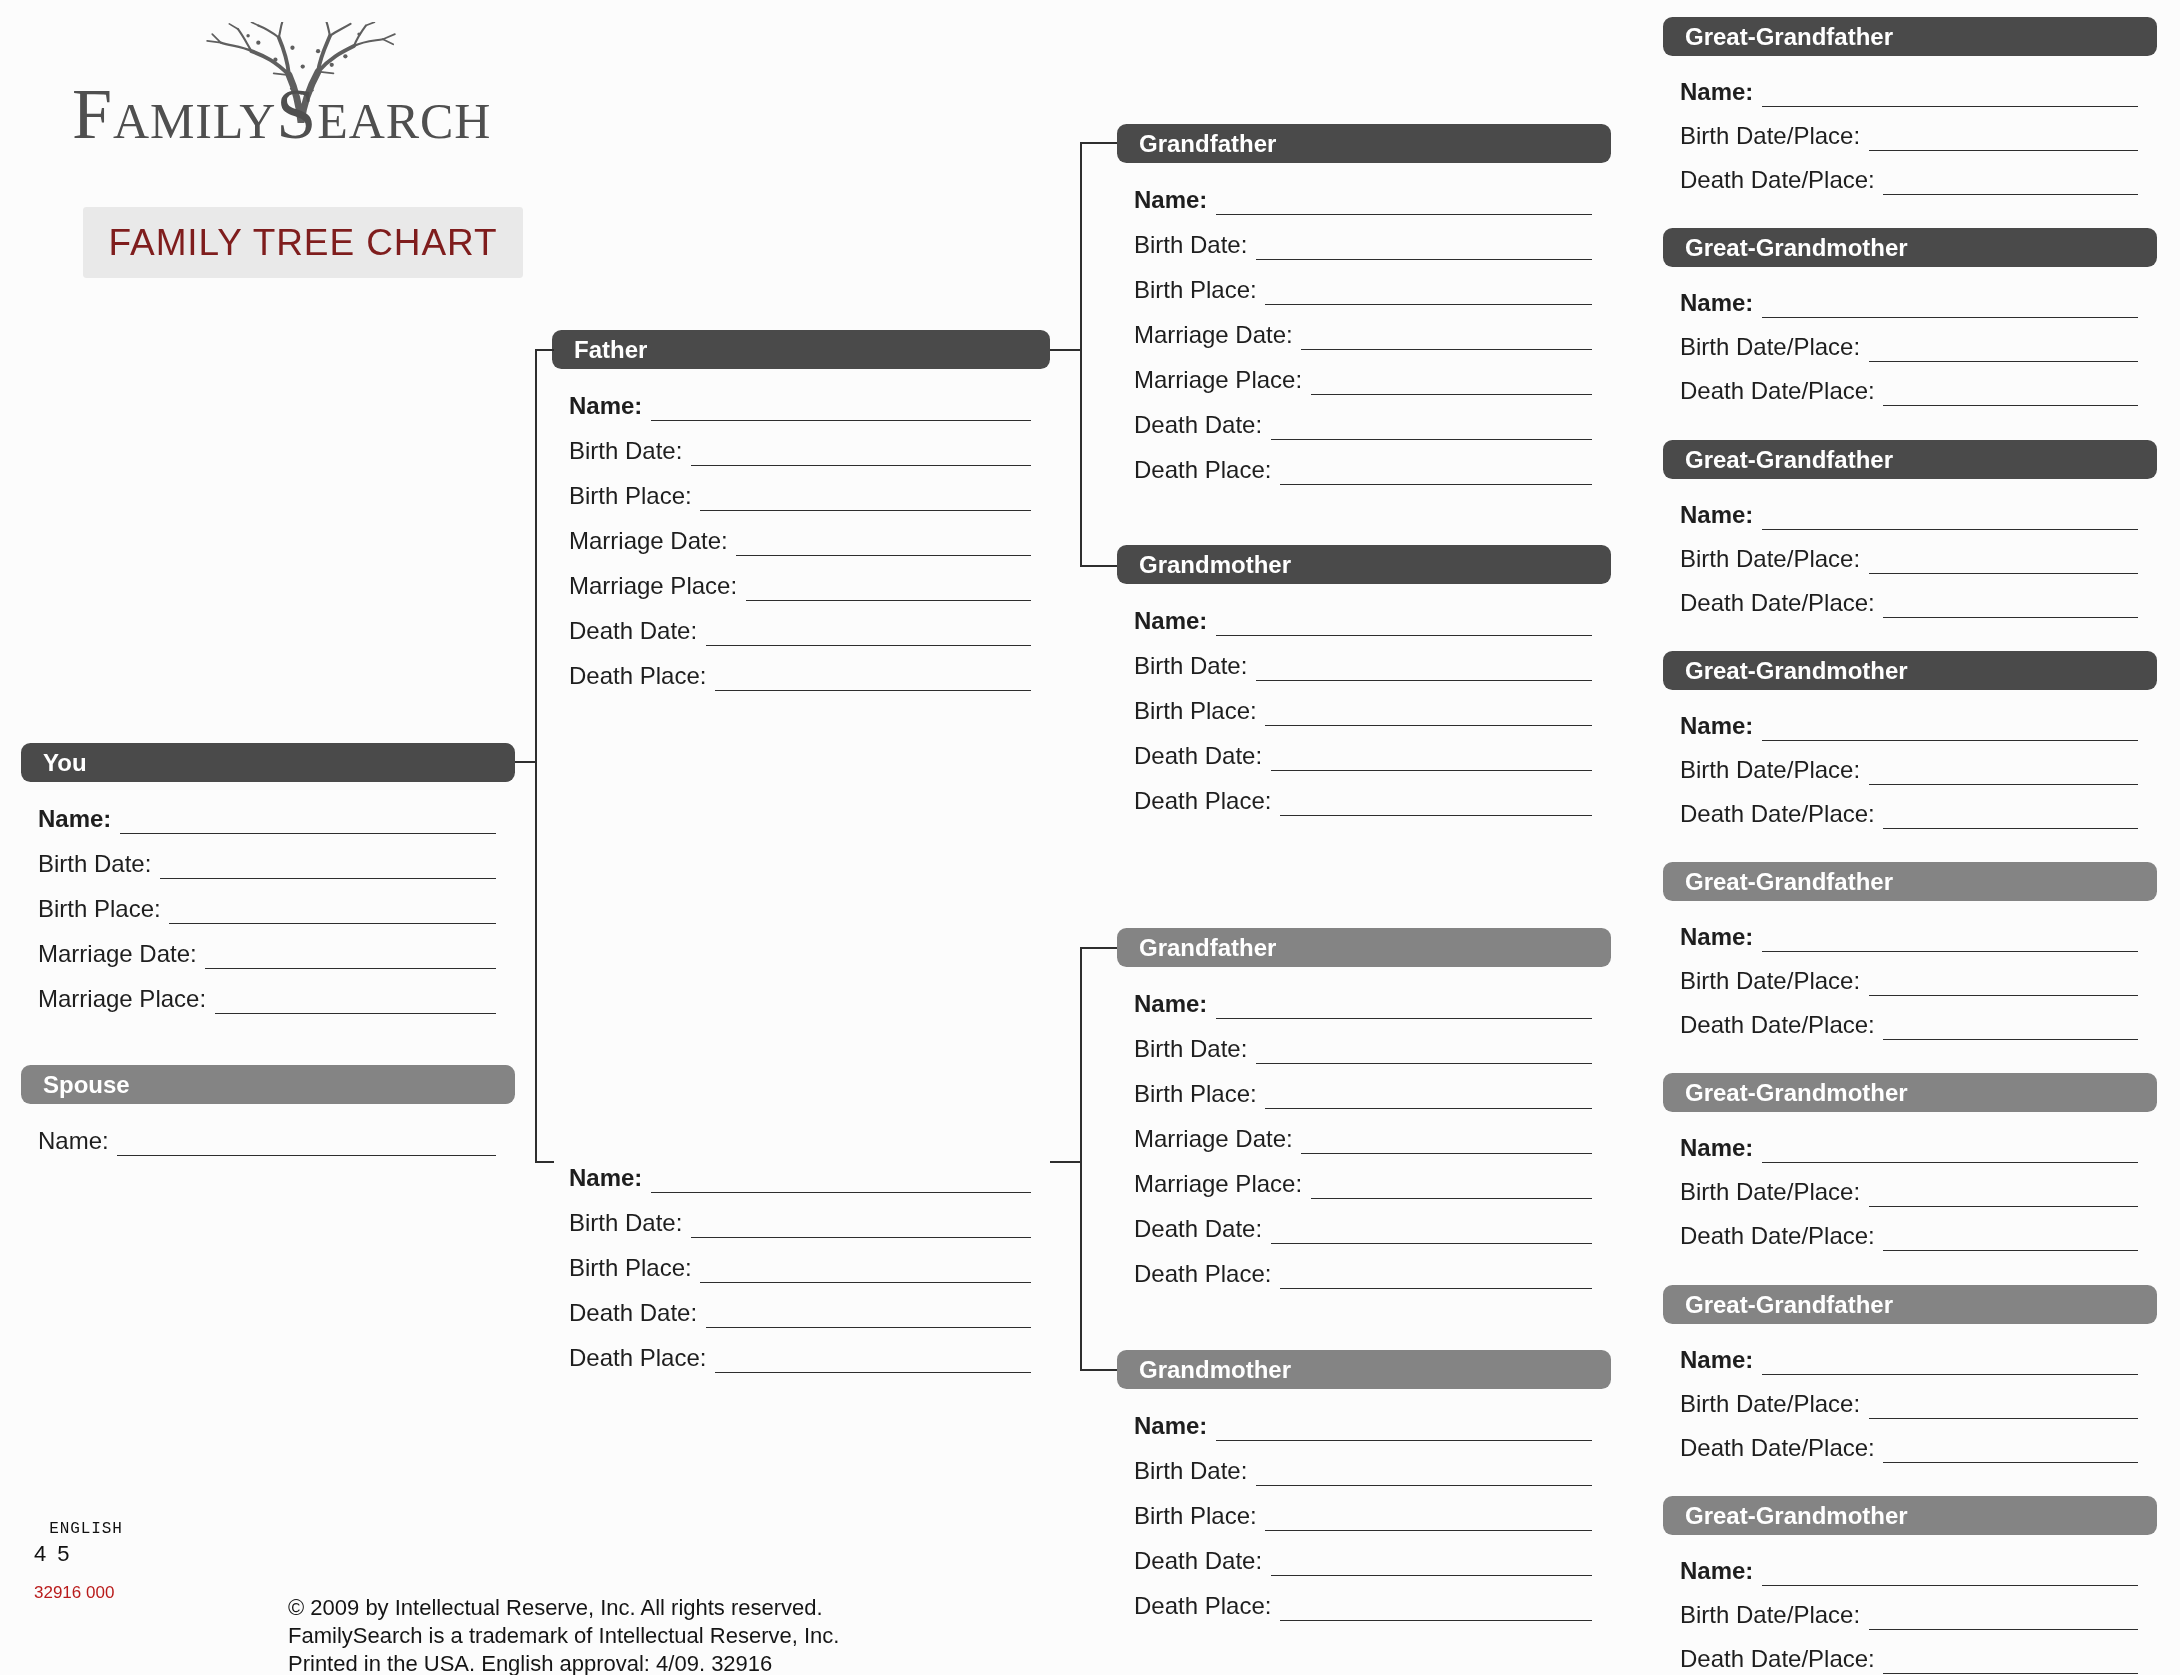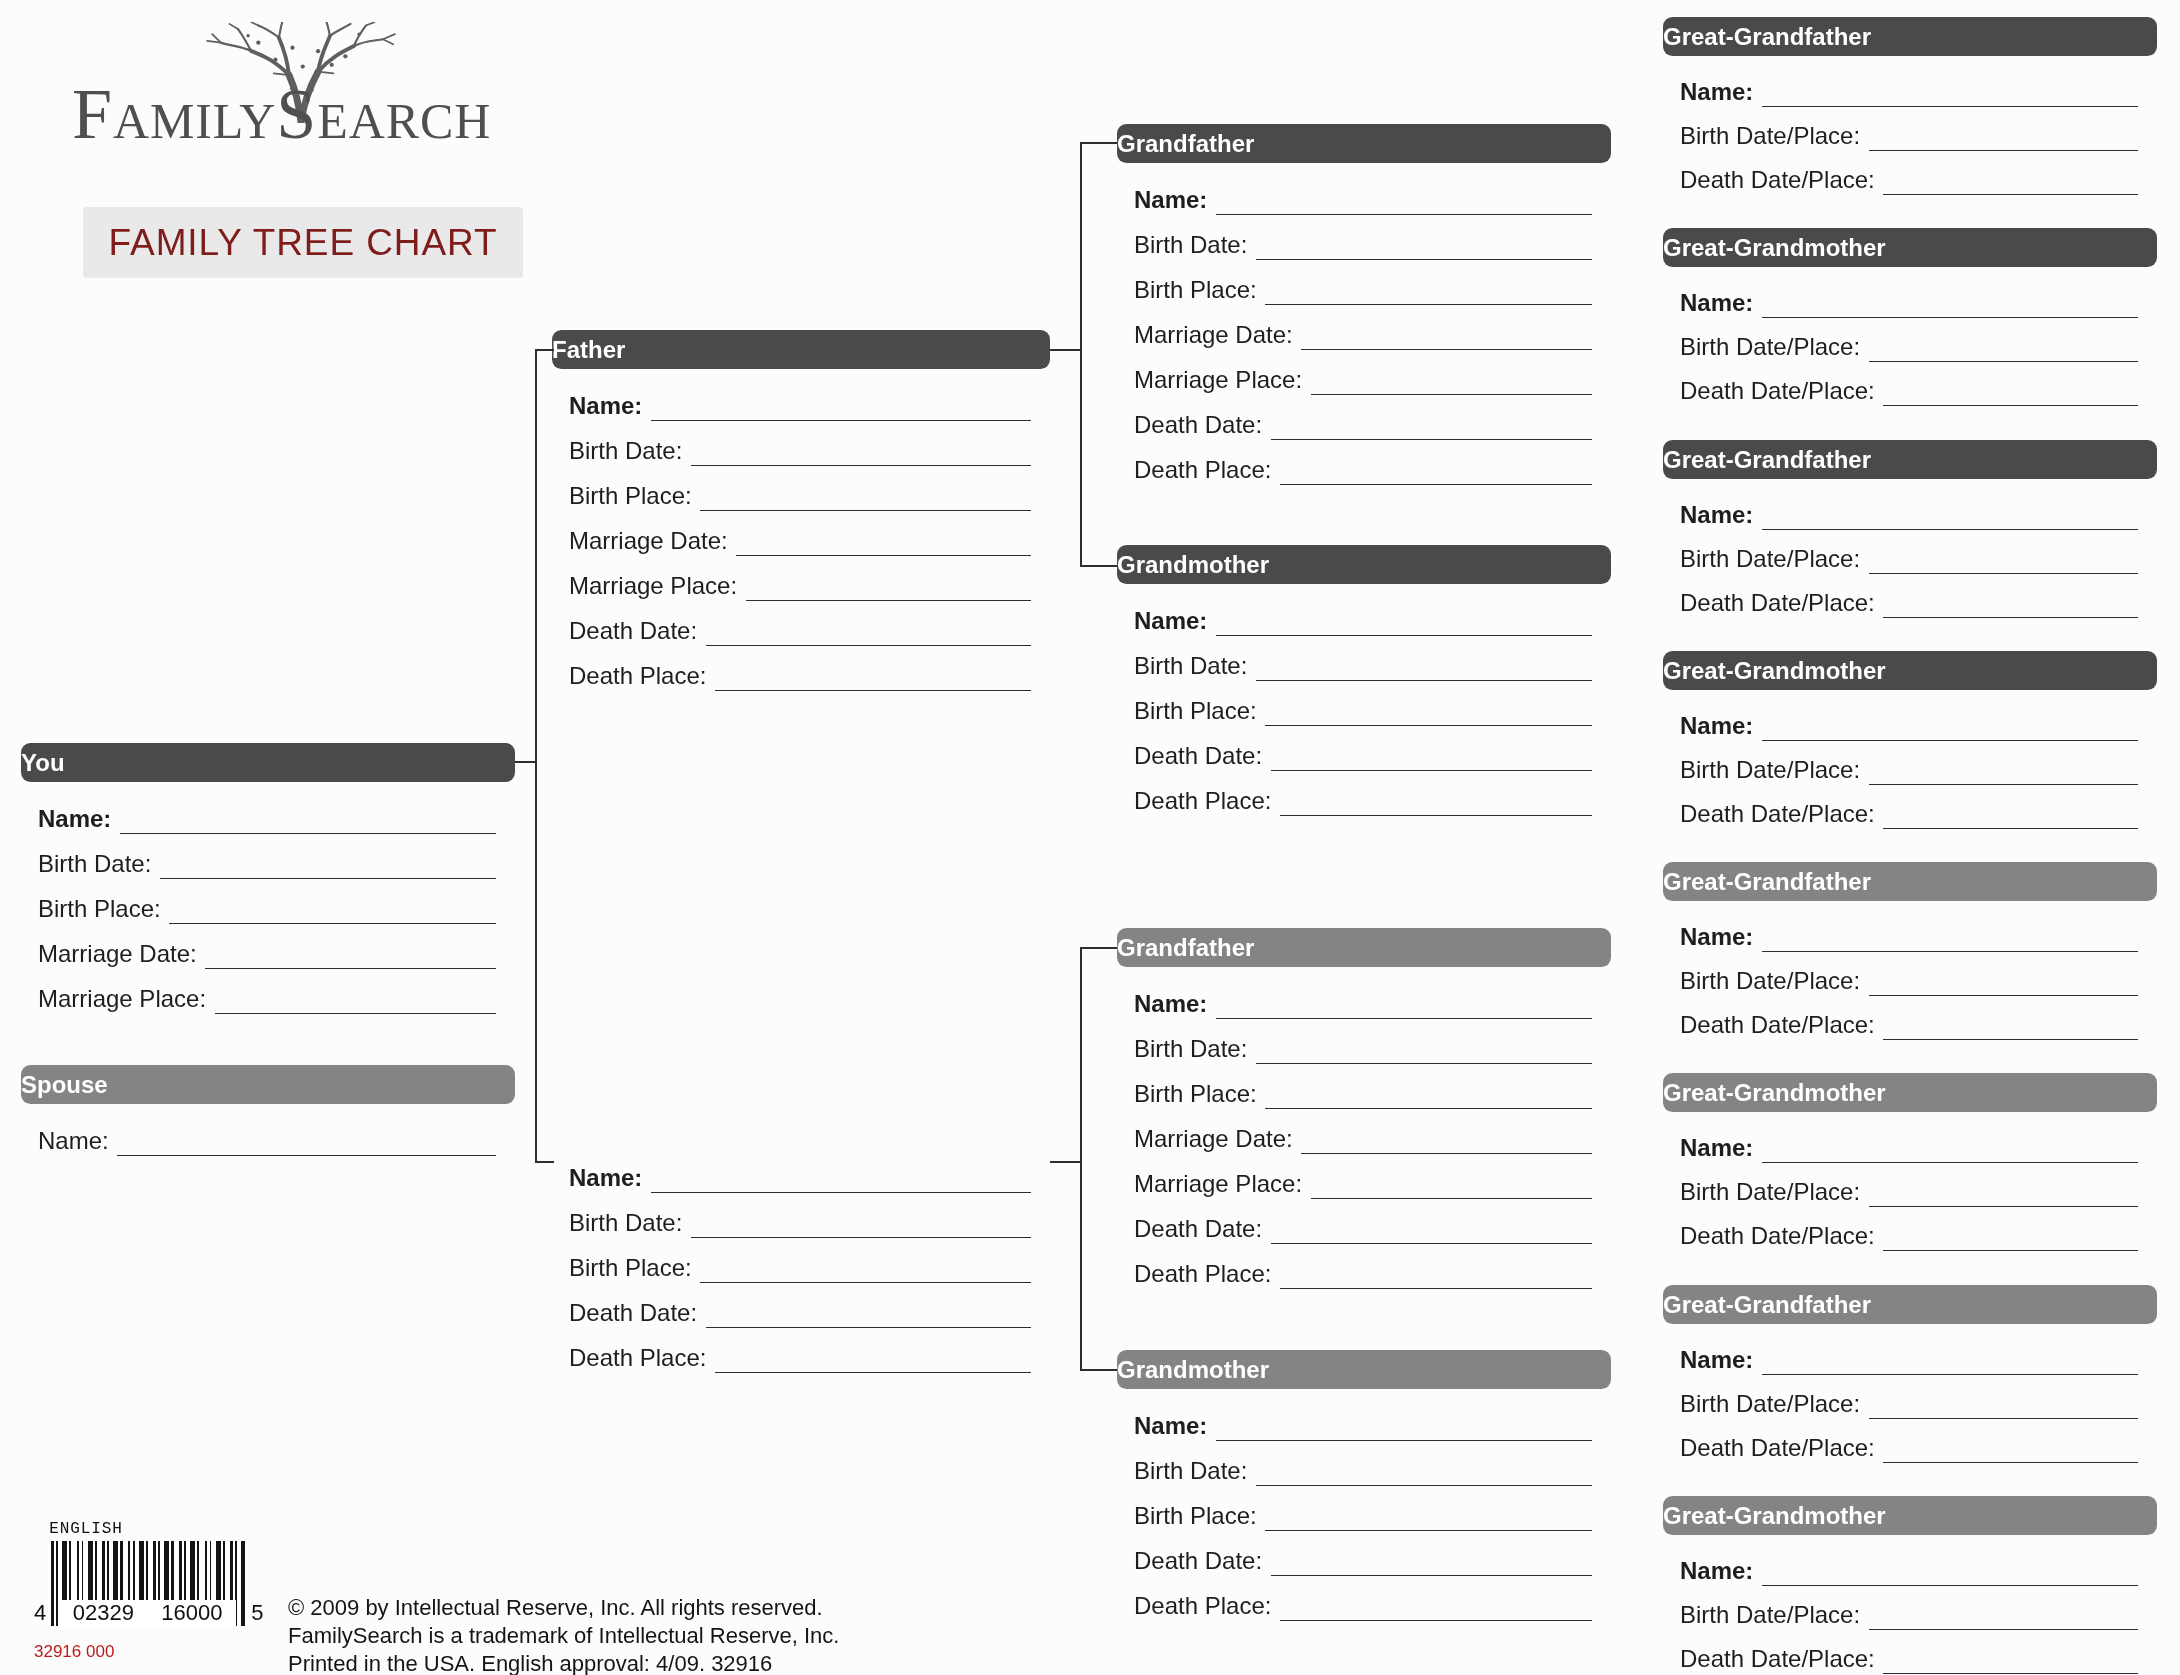--- a/index.html
+++ b/index.html
@@ -25,21 +25,21 @@
     background:#e9e9e9;border-radius:3.4px;
     padding:14.5px 25.6px;
     font-size:37px;letter-spacing:0.9px;color:#7f1d1d;
   }
   
   .pbox{position:absolute;width:494px;}
   .pbox.mid{width:498px;}
   .hdr{
     height:39px;line-height:39px;border-radius:9.4px;
     color:#ffffff;font-weight:bold;font-size:24px;
-    box-sizing:border-box;
+    padding-left:22px;box-sizing:border-box;
   }
   .dark .hdr{background:#4a4a4a;}
   .light .hdr{background:#848484;}
   .rows{padding:6.8px 19px 0 17px;}
   .row{display:flex;align-items:flex-end;height:45px;}
   .gg .row{height:44px;}
   .lbl{font-size:24px;color:#1e1e1e;white-space:nowrap;padding-bottom:0.9px;line-height:1.15;}
   .lbl.b{font-weight:bold;}
   .rule{flex:1;border-bottom:1.7px solid #2e2e2e;margin-left:8.5px;height:10.2px;}
   
@@ -464,26 +464,20 @@
 
 <div class="conn" style="left:1050px;top:1161px;width:30px;height:1.7px;"></div>
 <div class="conn" style="left:1080px;top:947px;width:1.7px;height:423px;"></div>
 <div class="conn" style="left:1080px;top:947px;width:37px;height:1.7px;"></div>
 <div class="conn" style="left:1080px;top:1369px;width:37px;height:1.7px;"></div>
 
 <div id="footer-barcode">
   <div class="lang">ENGLISH</div>
   <div class="bc-wrap">
     <span class="bc-digit">4</span>
-    <div class="bars">
-      <div class="bc-digits">
-        <span>02329</span>
-        <span>16000</span>
-      </div>
-    </div>
     <span class="bc-digit right">5</span>
   </div>
   <div class="bc-sub">32916 000</div>
 </div>
 
 <div id="copyright">
   <div>© 2009 by Intellectual Reserve, Inc. All rights reserved.</div>
   <div>FamilySearch is a trademark of Intellectual Reserve, Inc.</div>
   <div>Printed in the USA. English approval: 4/09. 32916</div>
 </div>

